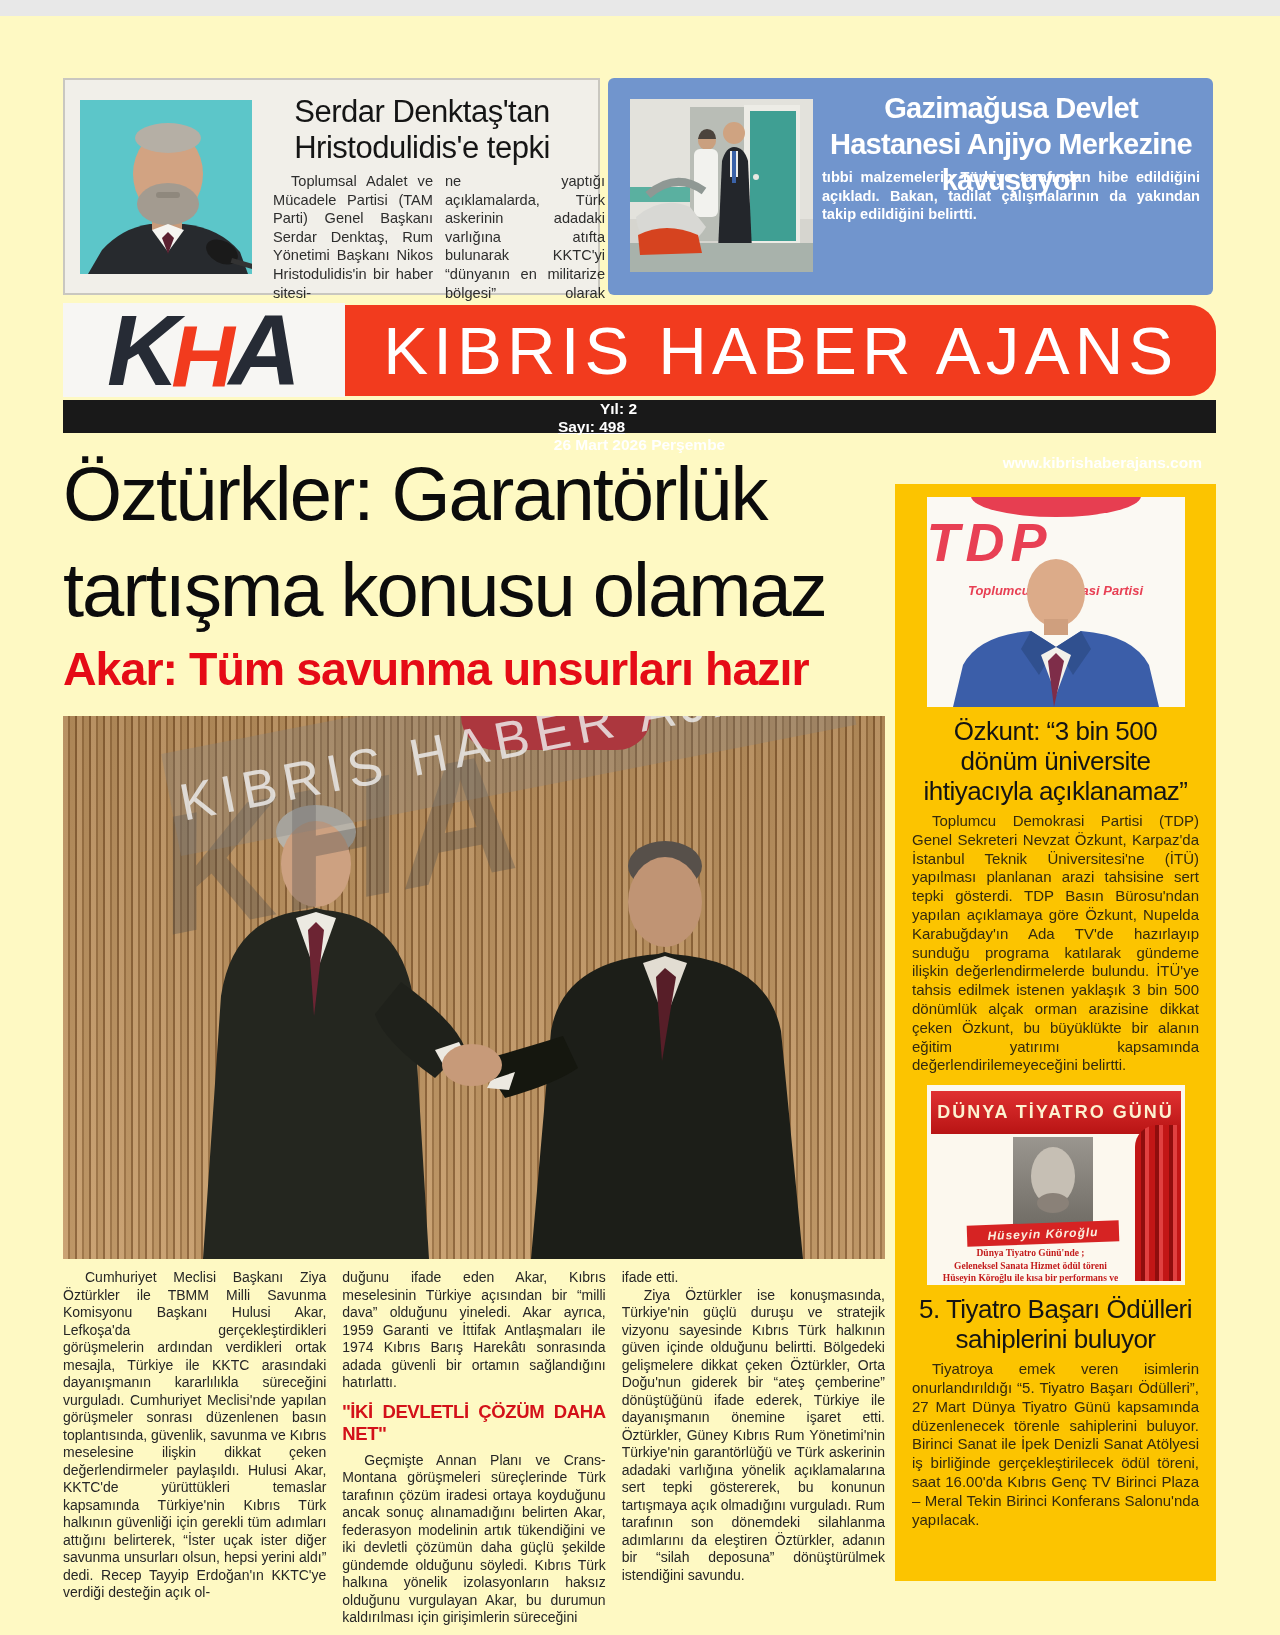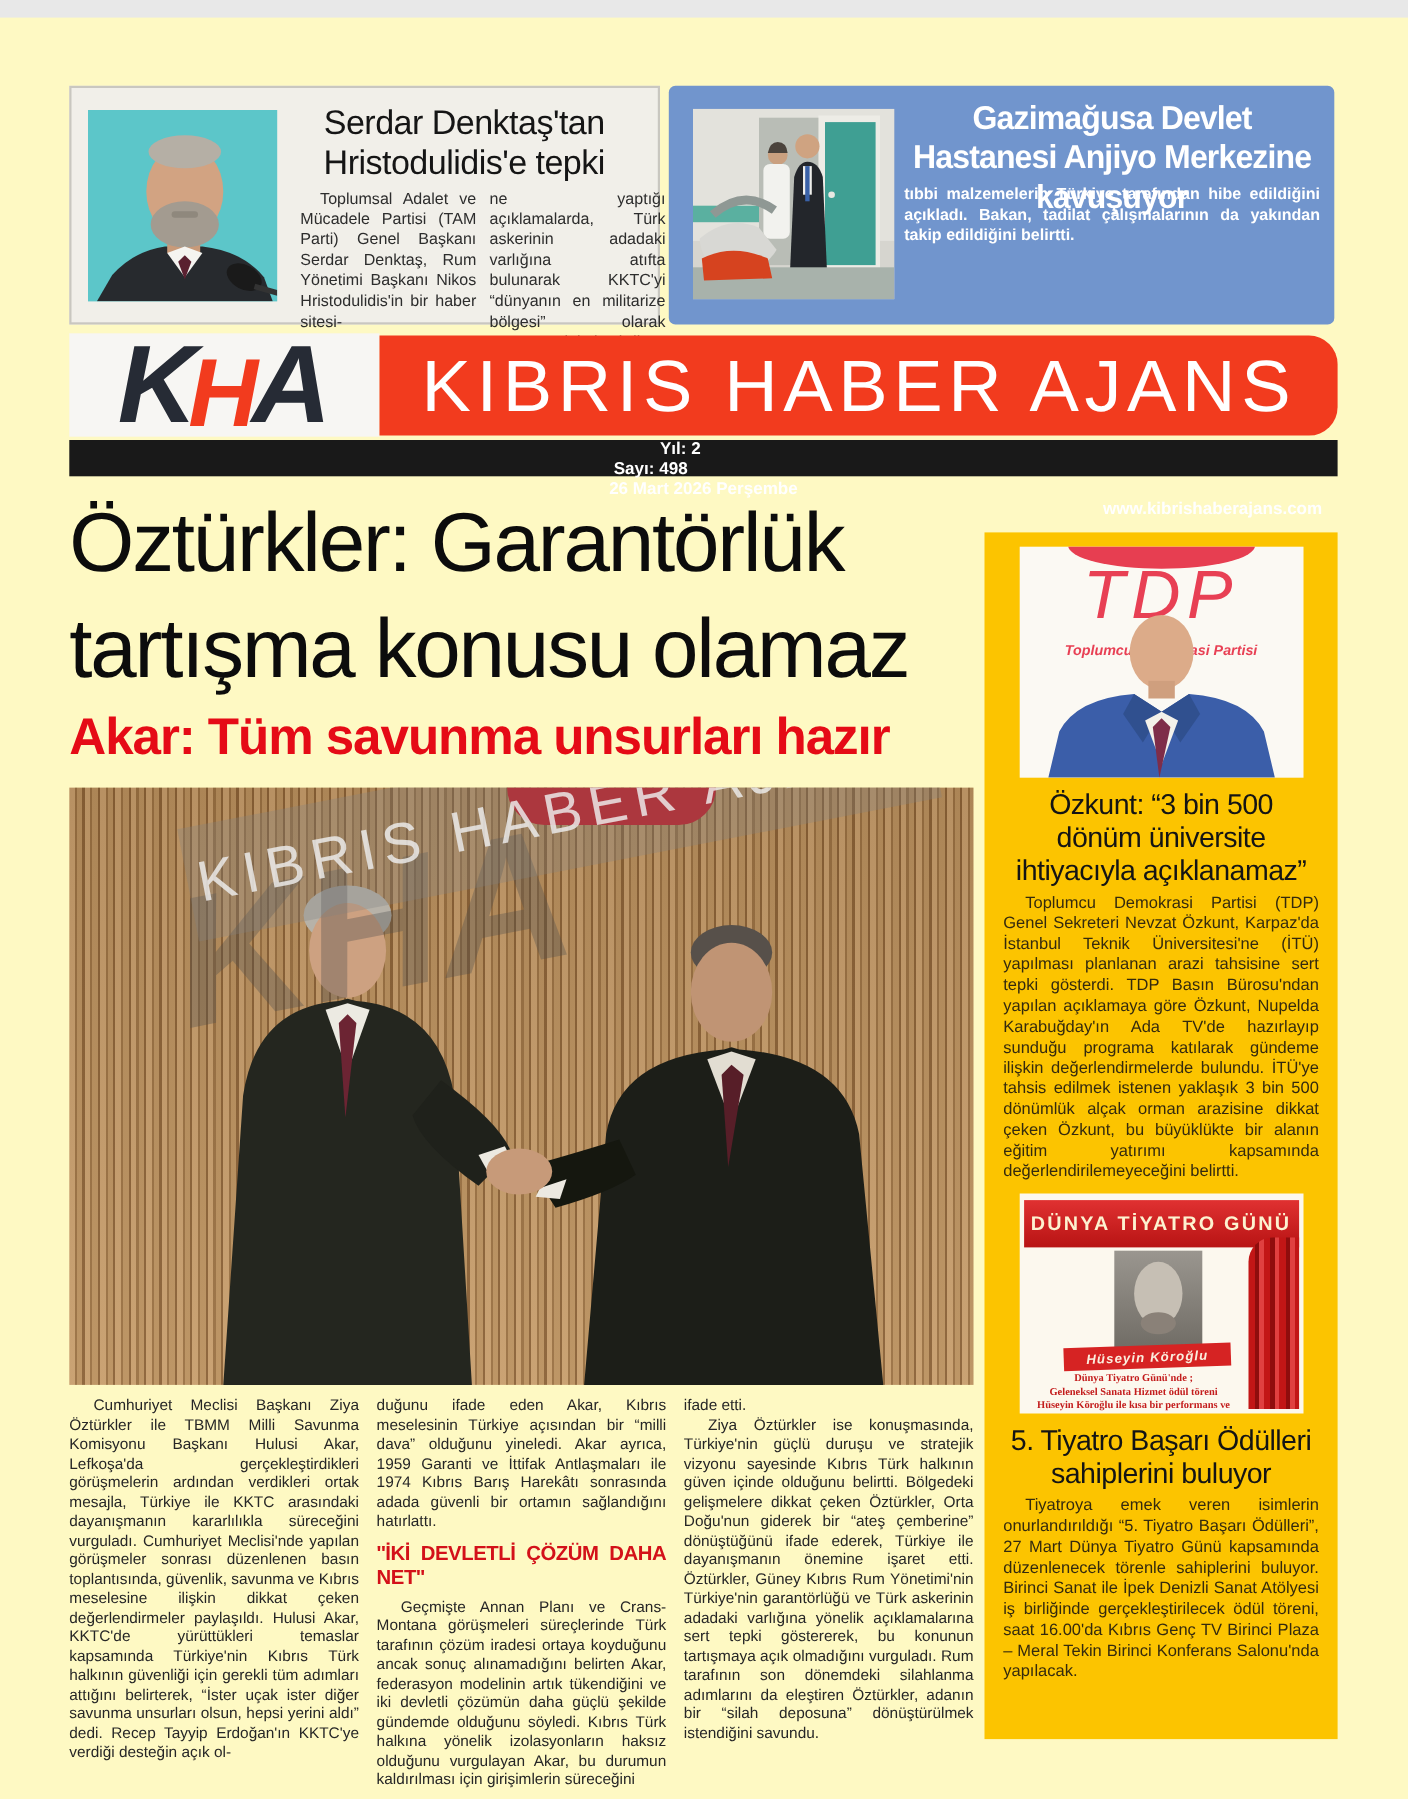--- a/index.html
+++ b/index.html
@@ -30,21 +30,21 @@
             display:flex;align-items:center;justify-content:center;overflow:hidden;}
   .logo-k,.logo-a{font-size:100px;font-weight:bold;font-style:italic;color:#262b35;line-height:94px;}
   .logo-h{font-size:88px;font-weight:bold;font-style:italic;color:#f23b1e;line-height:94px;
           margin:14px -6px 0 -8px;}
   .banner{position:absolute;left:345px;top:289px;width:871px;height:91px;background:#f23b1e;
           border-radius:0 26px 26px 0;display:flex;align-items:center;justify-content:center;}
   .banner-title{color:#fff;font-size:66px;letter-spacing:5px;transform:scaleX(1.02);white-space:nowrap;}
   .info-bar{position:absolute;left:63px;top:384px;width:1153px;height:33px;background:#191919;
             display:flex;align-items:center;color:#fff;font-size:15.5px;font-weight:bold;box-sizing:border-box;
             padding:0 14px;flex-direction:column;}
-  .info-bar .sp1{margin-right:42px;} .info-bar .sp2{margin-right:96px;}
+  .info-bar .sp1{margin-right:42px;} .info-bar .sp2{margin-right:96px;text-decoration:underline;}
   .info-bar .url{margin-left:auto;}
 
   
   .lead-h1{position:absolute;left:63px;top:430px;width:830px;font-size:76px;line-height:96px;
            color:#0c0c0c;letter-spacing:-2px;}
   .lead-h2{position:absolute;left:63px;top:626px;width:830px;font-size:47px;line-height:54px;
            font-weight:bold;color:#e50b16;letter-spacing:-1px;transform:scaleX(0.99);transform-origin:left;}
 
   
   .photo{position:absolute;left:63px;top:700px;width:822px;height:543px;overflow:hidden;
@@ -67,21 +67,21 @@
   .col p.ind{text-indent:22px;}
   .col-subhead{color:#d31119;font-weight:bold;font-size:18.5px;line-height:22px;margin:9px 0 7px;
                letter-spacing:-0.4px;}
 
   
   .sidebar{position:absolute;left:895px;top:468px;width:321px;height:1097px;background:#fcc400;
            box-sizing:border-box;padding:13px 17px;overflow:hidden;}
   .tdp-img{position:relative;width:258px;height:210px;margin:0 auto;background:#fbf9f3;overflow:hidden;}
   .tdp-arc{position:absolute;left:50%;top:-22px;transform:translateX(-50%);width:170px;height:42px;
            background:#e73e51;border-radius:50%;}
-  .tdp-logo{position:absolute;left:0;right:0;top:14px;text-align:center;font-size:62px;font-weight:normal;
+  .tdp-logo{position:absolute;left:0;right:0;top:14px;font-size:54px;font-weight:bold;
             font-style:italic;color:#e84054;letter-spacing:6px;line-height:62px;}
   .tdp-sub{position:absolute;left:0;right:0;top:86px;text-align:center;font-size:13px;font-weight:bold;
            font-style:italic;color:#e84054;}
   .tdp-img svg{position:absolute;inset:0;}
   .sb-head{margin:9px auto 0;text-align:center;font-size:26px;line-height:30px;color:#141414;
            letter-spacing:-0.5px;}
   .sb-body{margin-top:6px;font-size:15px;line-height:18.8px;color:#342a0e;text-align:justify;text-indent:20px;}
 
   .poster{position:relative;width:258px;height:200px;margin:10px auto 0;background:#fcf8ee;overflow:hidden;}
   .poster-band{position:absolute;left:4px;right:4px;top:6px;height:43px;

